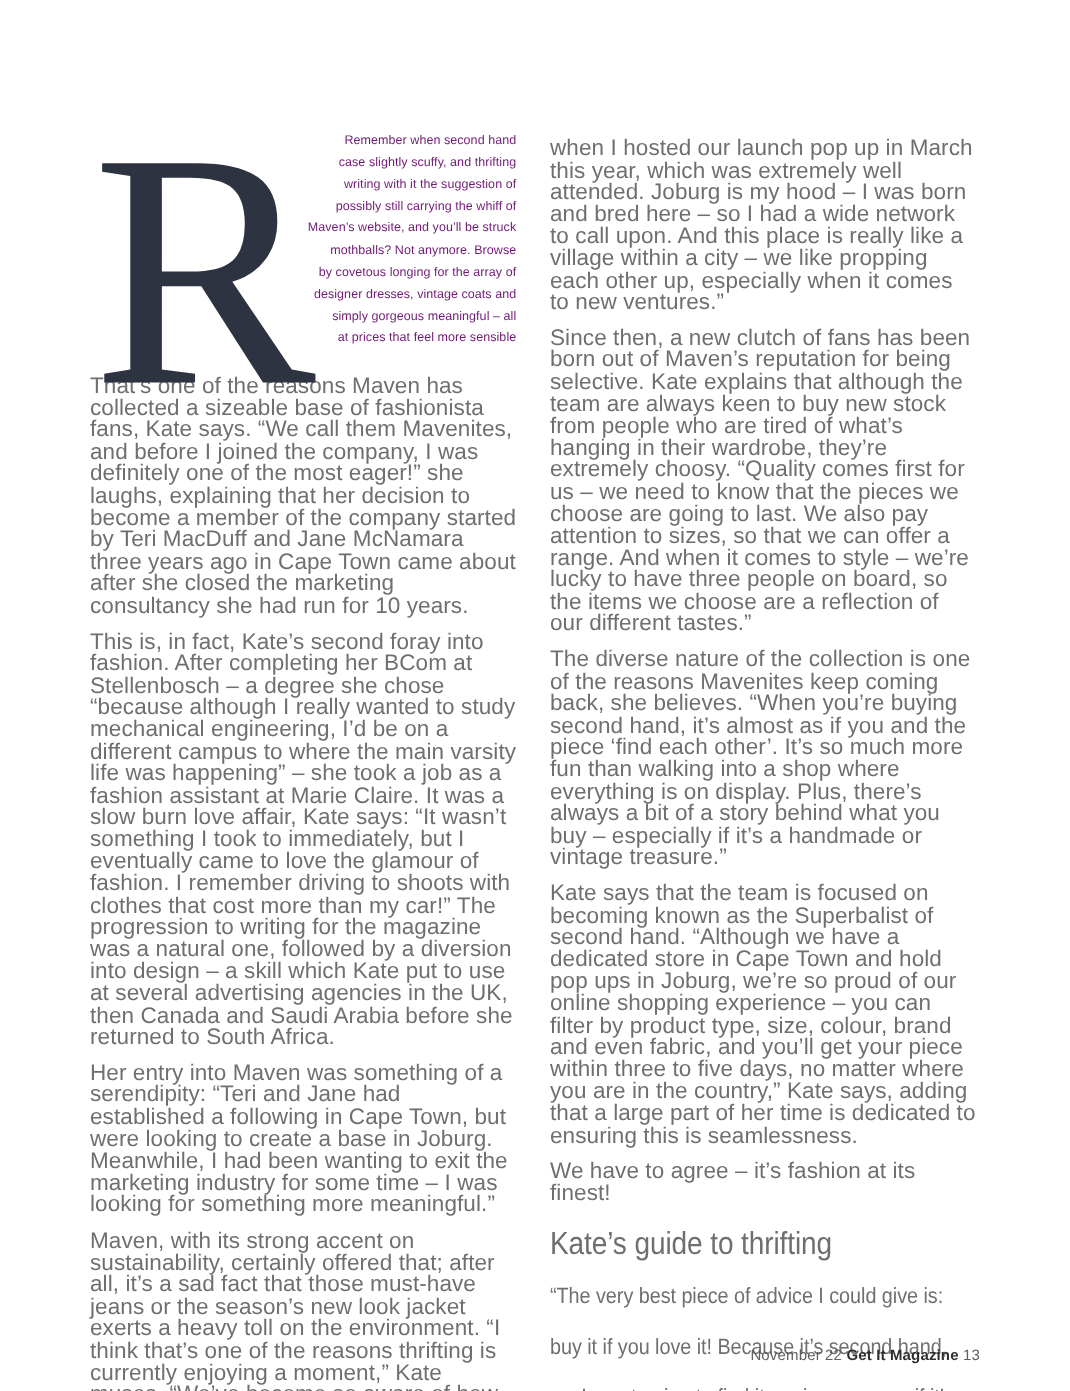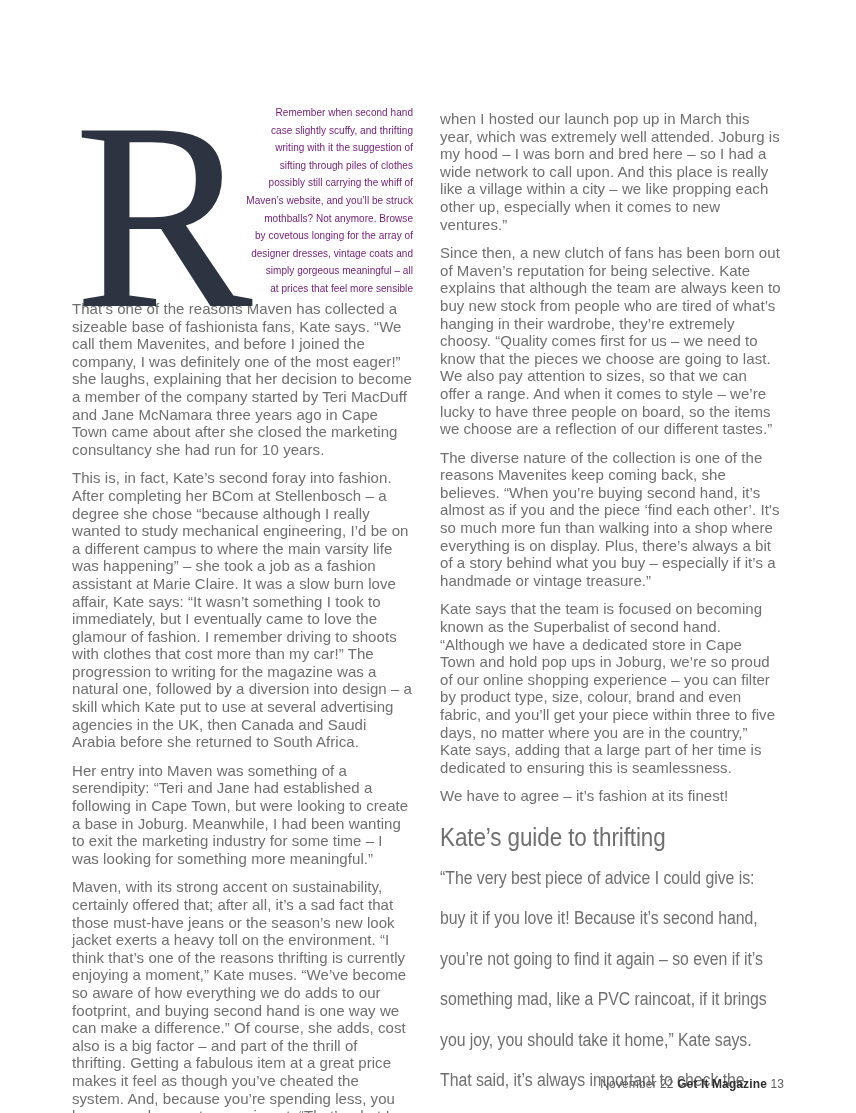--- a/index.html
+++ b/index.html
@@ -61,21 +61,21 @@
     color: #701a75;
     letter-spacing: 0.005em;
   }
   .intro-lines .ln {
     display: block;
     white-space: nowrap;
   }
 
   
   .body-par {
-    font-size: 15px;
+    font-size: 18px;
     line-height: 17.6px;
     color: #6f6f6f;
     margin: 0 0 11px 0;
     letter-spacing: 0.004em;
     text-align: left;
   }
   .col-left .body-par:first-child { margin-top: 2px; }
 
   
   .guide-heading {
@@ -126,21 +126,20 @@
 <div class="page">
 
   <div class="col-left">
 
     <div class="intro-block">
       <div class="dropcap">R</div>
       <div class="intro-lines">
         <span class="ln">Remember when second hand</span>
         <span class="ln">case slightly scuffy, and thrifting</span>
         <span class="ln">writing with it the suggestion of</span>
-        <span class="ln">sifting through piles of clothes</span>
         <span class="ln">possibly still carrying the whiff of</span>
         <span class="ln">Maven’s website, and you’ll be struck</span>
         <span class="ln">mothballs? Not anymore. Browse</span>
         <span class="ln">by covetous longing for the array of</span>
         <span class="ln">designer dresses, vintage coats and</span>
         <span class="ln">simply gorgeous meaningful – all</span>
         <span class="ln">at prices that feel more sensible</span>
       </div>
     </div>
 

